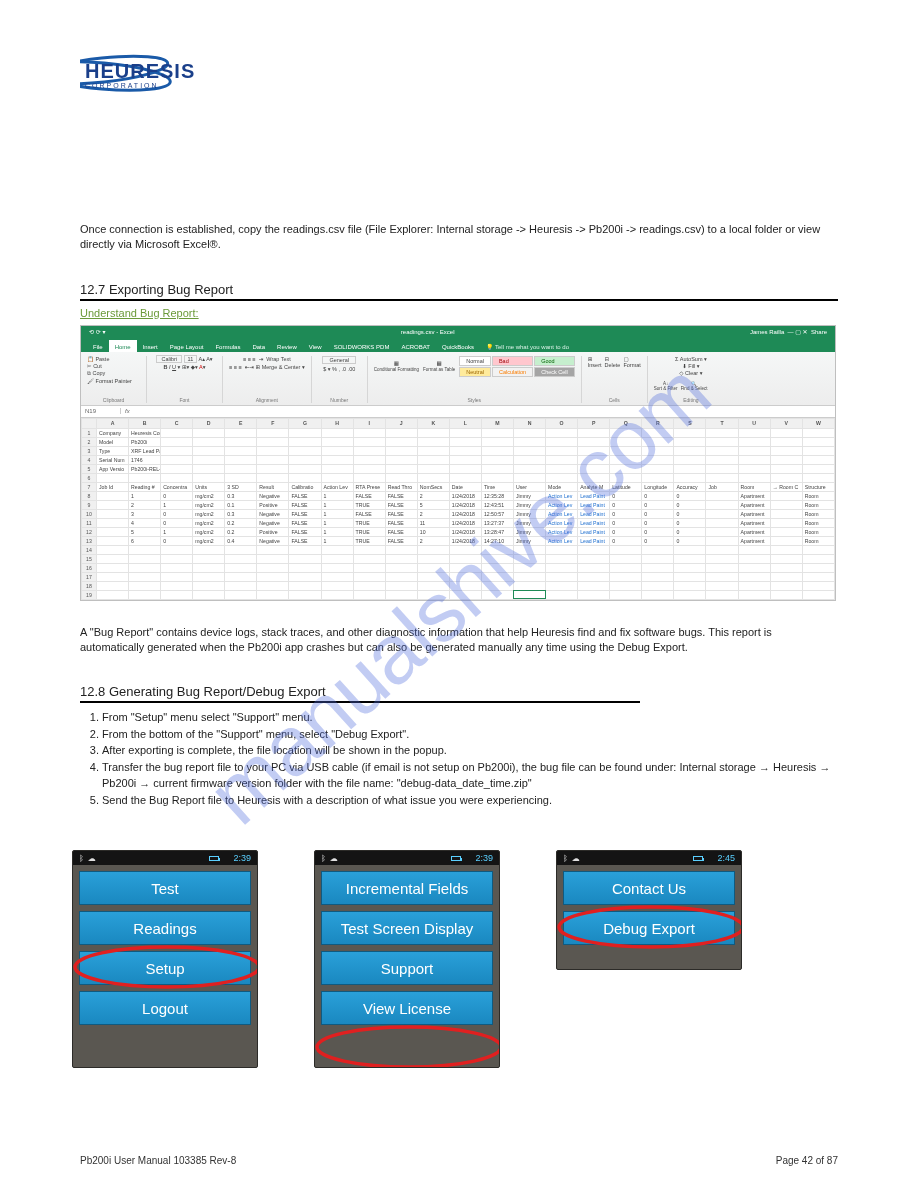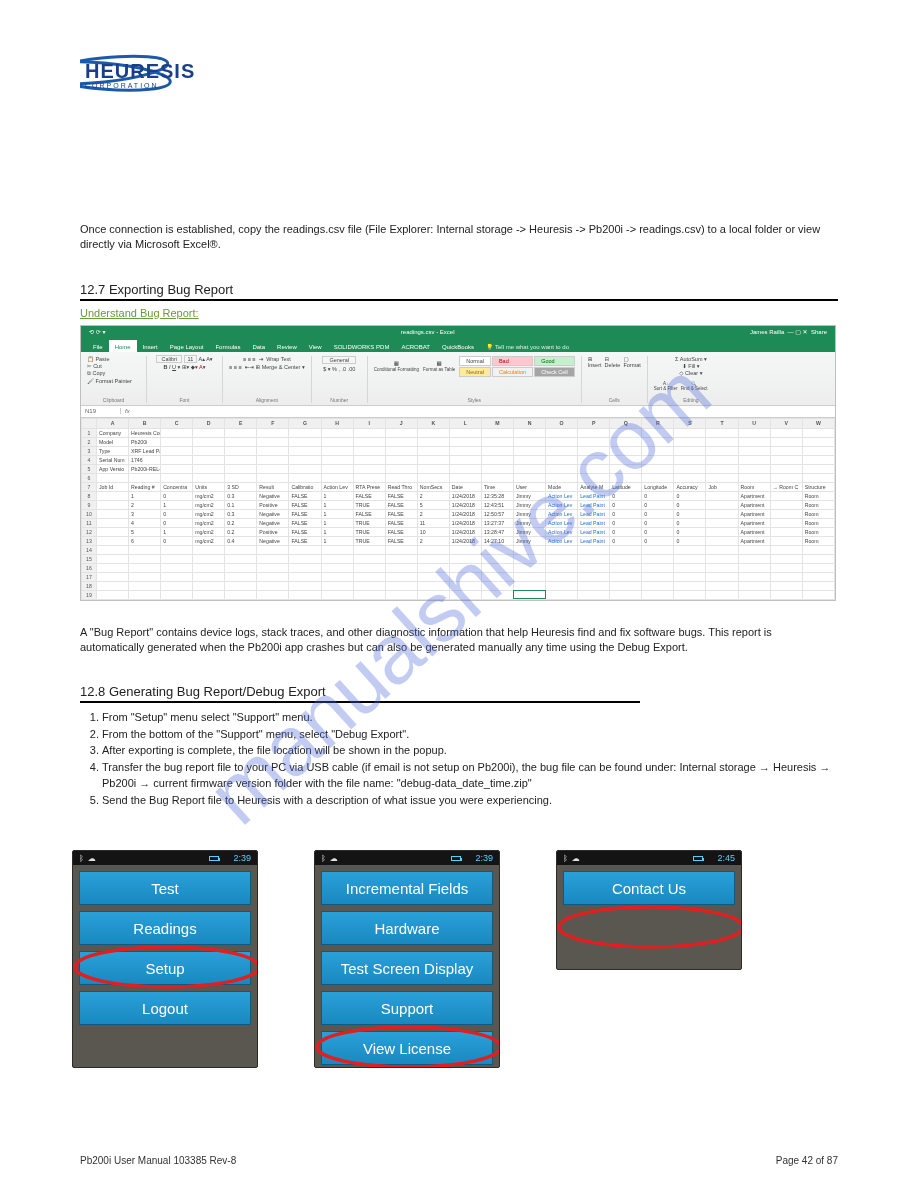--- a/index.html
+++ b/index.html
@@ -919,21 +919,20 @@
             <span>ᛒ</span>
             <span>☁</span>
           </div>
         <div class="right">
             <span class="battery"></span>
             <span class="clock">2:39</span>
           </div>
       </div>
       <div class="menu">
         <div class="btn">Incremental Fields</div>
-        <div class="btn">Hardware</div>
         <div class="btn" style="font-size:15px">Test Screen Display</div>
         <div class="btn">Support</div>
         <div class="btn">View License</div>
       </div>
       <svg class="circle" style="left:-6px;top:170px" width="200" height="52" viewBox="0 0 200 52">
         <ellipse cx="100" cy="26" rx="92" ry="20" fill="none" stroke="#e02020" stroke-width="3.5"></ellipse>
       </svg>
     </div>
 
     <div class="phone short">
@@ -942,20 +941,21 @@
             <span>ᛒ</span>
             <span>☁</span>
           </div>
         <div class="right">
             <span class="battery"></span>
             <span class="clock">2:45</span>
           </div>
       </div>
       <div class="menu">
         <div class="btn">Contact Us</div>
+        <div class="btn">Debug Export</div>
       </div>
       <svg class="circle" style="left:-6px;top:50px" width="200" height="52" viewBox="0 0 200 52">
         <ellipse cx="100" cy="26" rx="92" ry="20" fill="none" stroke="#e02020" stroke-width="3.5"></ellipse>
       </svg>
     </div>
 
   </div>
 
   <div class="footer">
     <span>Pb200i User Manual 103385 Rev-8</span>

